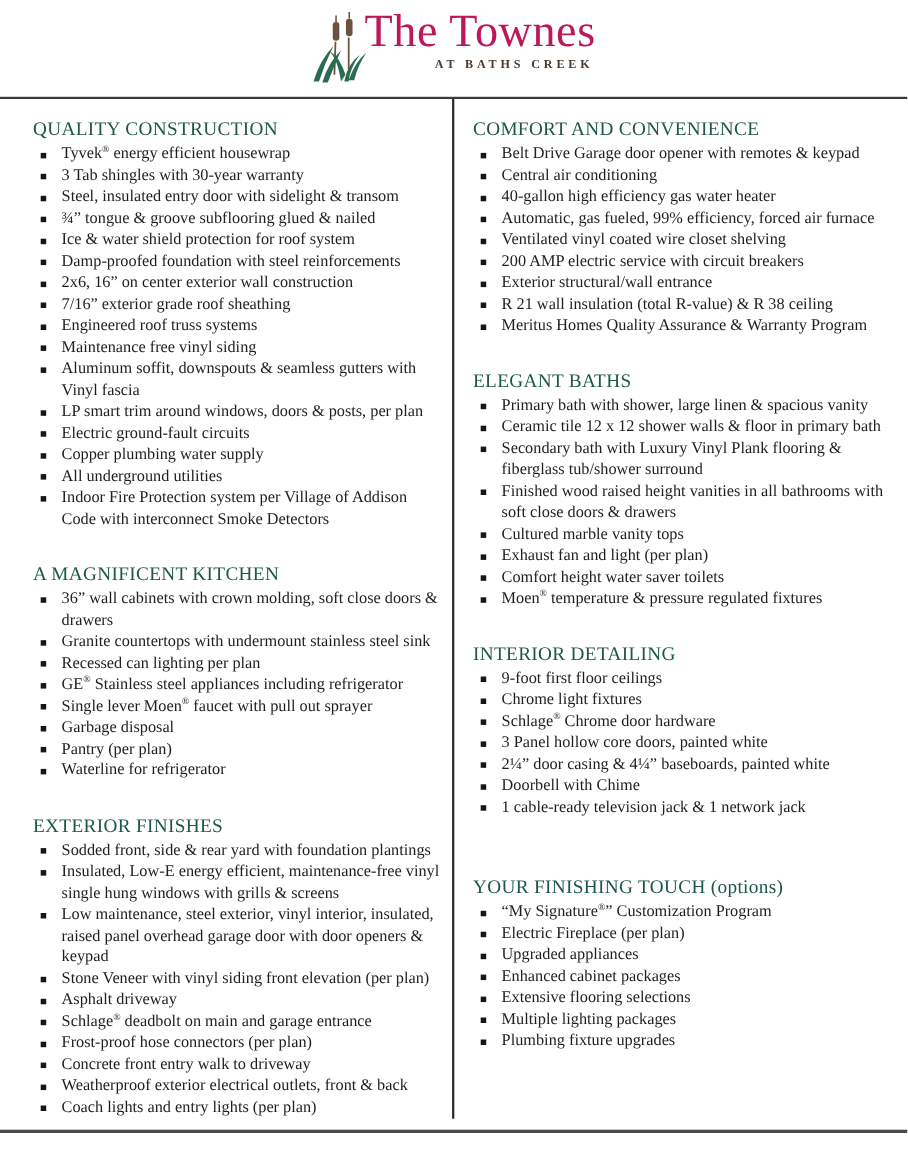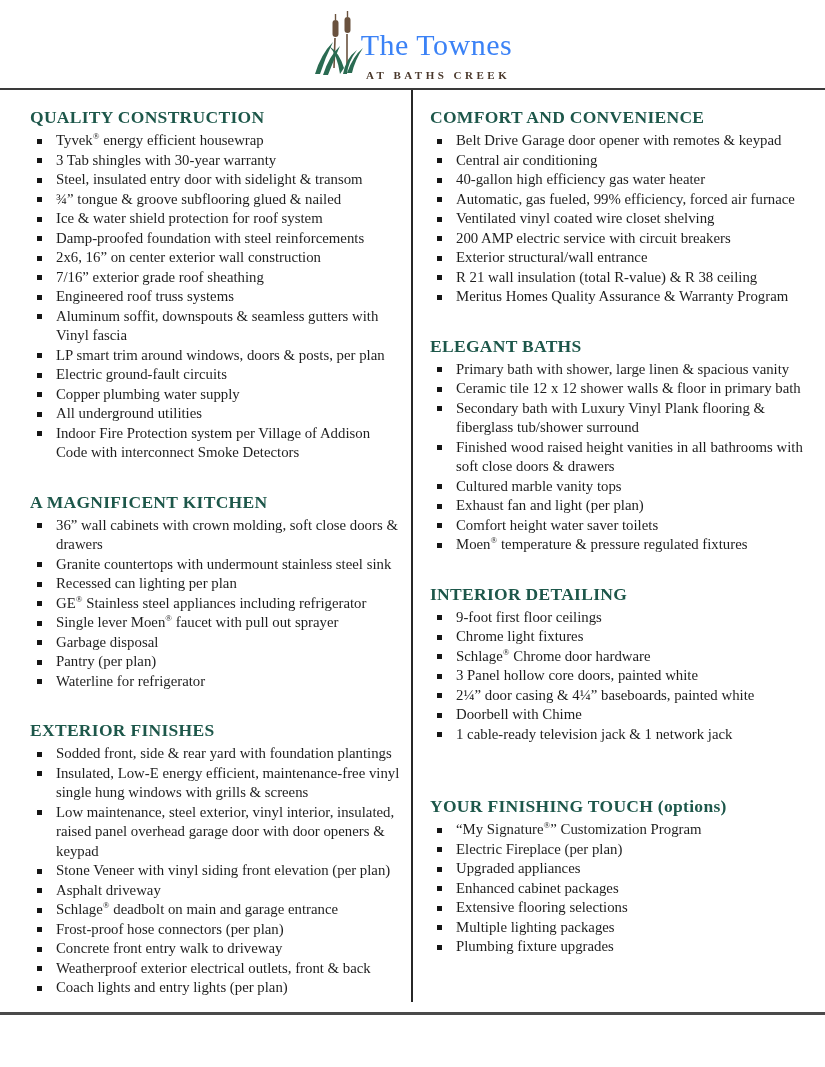--- a/index.html
+++ b/index.html
@@ -11,22 +11,22 @@
   }
   
   .header {
     height: 88px;
     display: flex; align-items: center; justify-content: center;
   }
   .logo { display: flex; align-items: flex-start; }
   .logo-icon { margin-top: 4px; margin-right: -6px; }
   .logo-textblock { display: flex; flex-direction: column; align-items: flex-end; }
   .logo-title {
-    font-size: 30px; line-height: 46px;
-    color: #3b82f6; letter-spacing: 0.5px; margin-top: 16px;
+    font-size: 42px; line-height: 46px;
+    color: #be185d; letter-spacing: 0.5px;
   }
   .logo-subtitle {
     font-size: 11px; font-weight: bold; letter-spacing: 3.5px;
     color: #4a382b; margin-top: 1px; margin-right: 2px;
   }
   
   .top-rule { height: 2px; background: #3a3a3a; width: 825px; }
   .bottom-rule { height: 3px; background: #4a4a4a; width: 825px; margin-top: 10px; }
   
   .content {
@@ -41,21 +41,21 @@
   }
   .col-right {
     flex: 1;
     padding-left: 17px; padding-right: 22px;
   }
   .section { margin-top: 29px; }
   .section:first-child { margin-top: 0; }
   .col-right .section:last-child { margin-top: 52px; }
   .sec-heading {
     margin: 0 0 3px 0;
-    font-size: 17.5px; font-weight: bold; letter-spacing: 0.3px;
+    font-size: 17.5px; font-weight: normal; letter-spacing: 0.3px;
     color: #1d574a;
   }
   ul.feature-list { list-style: none; margin: 0; padding: 0; }
   ul.feature-list li {
     position: relative;
     padding-left: 26px;
     font-size: 14.8px; line-height: 19.5px;
     color: #1e1e1e;
   }
   ul.feature-list li::before {
@@ -107,20 +107,21 @@
           <ul class="feature-list">
             <li>Tyvek<sup>®</sup> energy efficient housewrap</li>
             <li>3 Tab shingles with 30-year warranty</li>
             <li>Steel, insulated entry door with sidelight &amp; transom</li>
             <li>¾” tongue &amp; groove subflooring glued &amp; nailed</li>
             <li>Ice &amp; water shield protection for roof system</li>
             <li>Damp-proofed foundation with steel reinforcements</li>
             <li>2x6, 16” on center exterior wall construction</li>
             <li>7/16” exterior grade roof sheathing</li>
             <li>Engineered roof truss systems</li>
+            <li>Maintenance free vinyl siding</li>
             <li>Aluminum soffit, downspouts &amp; seamless gutters with Vinyl fascia</li>
             <li>LP smart trim around windows, doors &amp; posts, per plan</li>
             <li>Electric ground-fault circuits</li>
             <li>Copper plumbing water supply</li>
             <li>All underground utilities</li>
             <li>Indoor Fire Protection system per Village of Addison Code with interconnect Smoke Detectors</li>
           </ul>
         </section>
         <section class="section">
           <h2 class="sec-heading">A MAGNIFICENT KITCHEN</h2>

